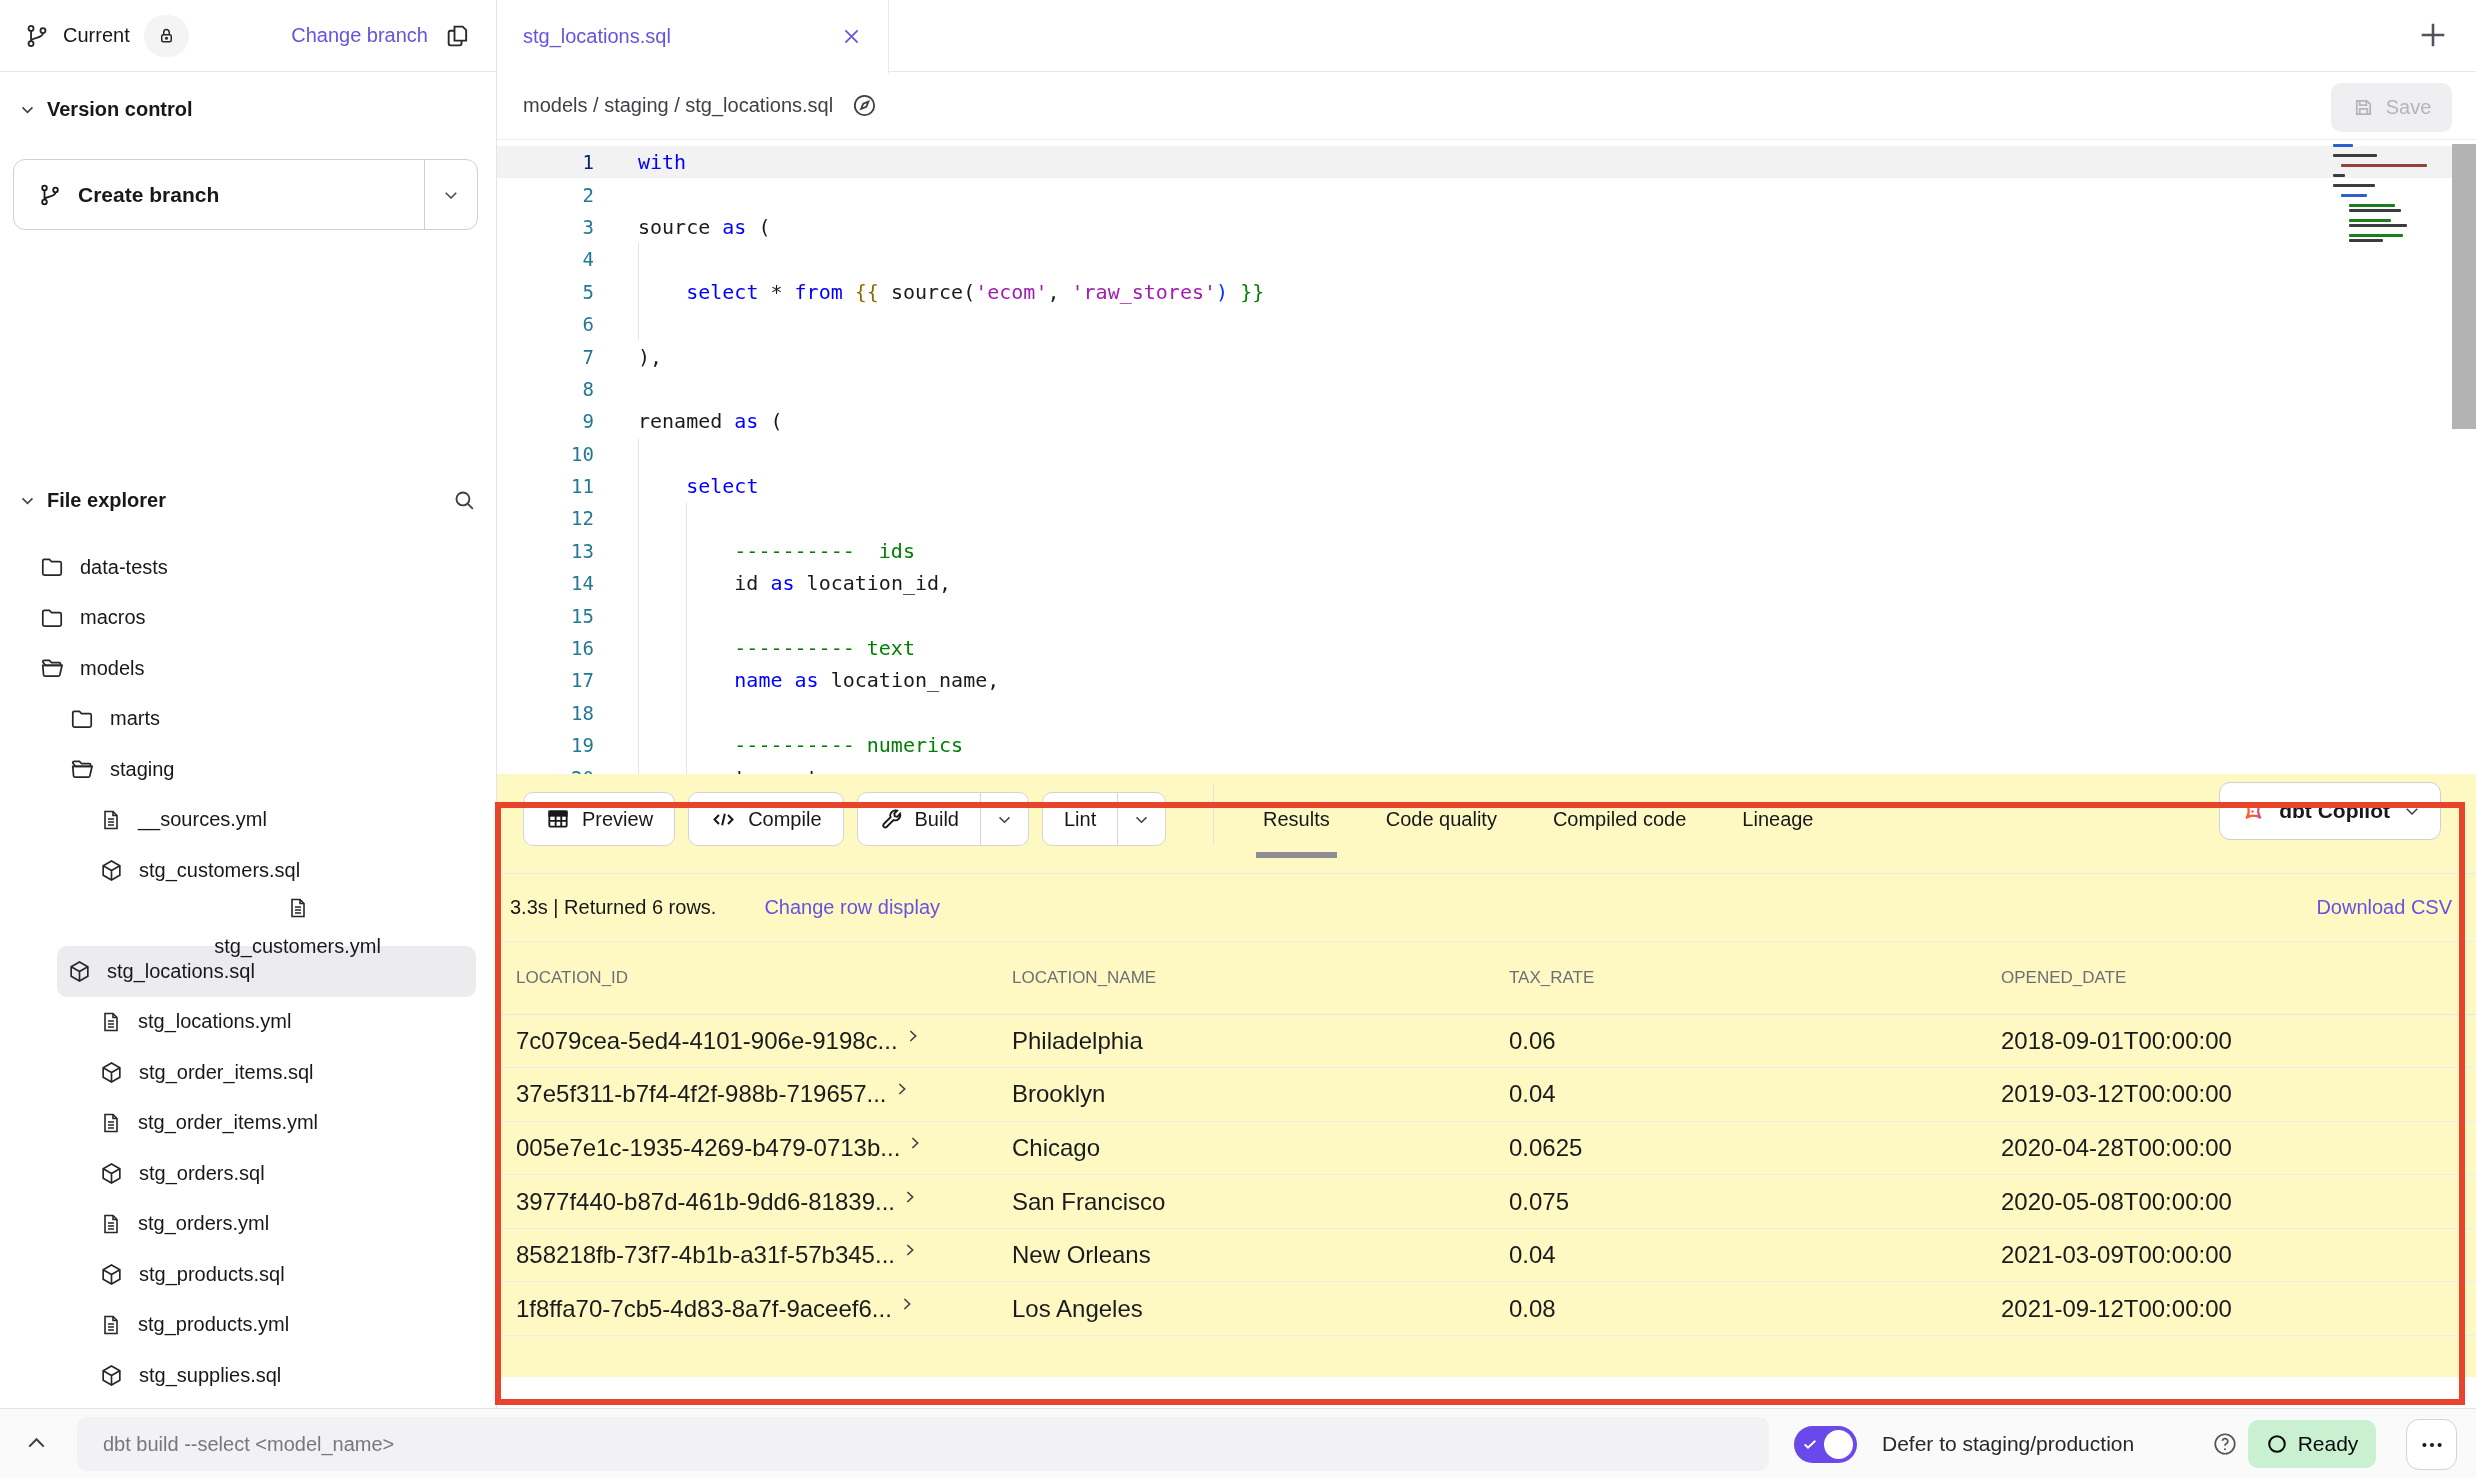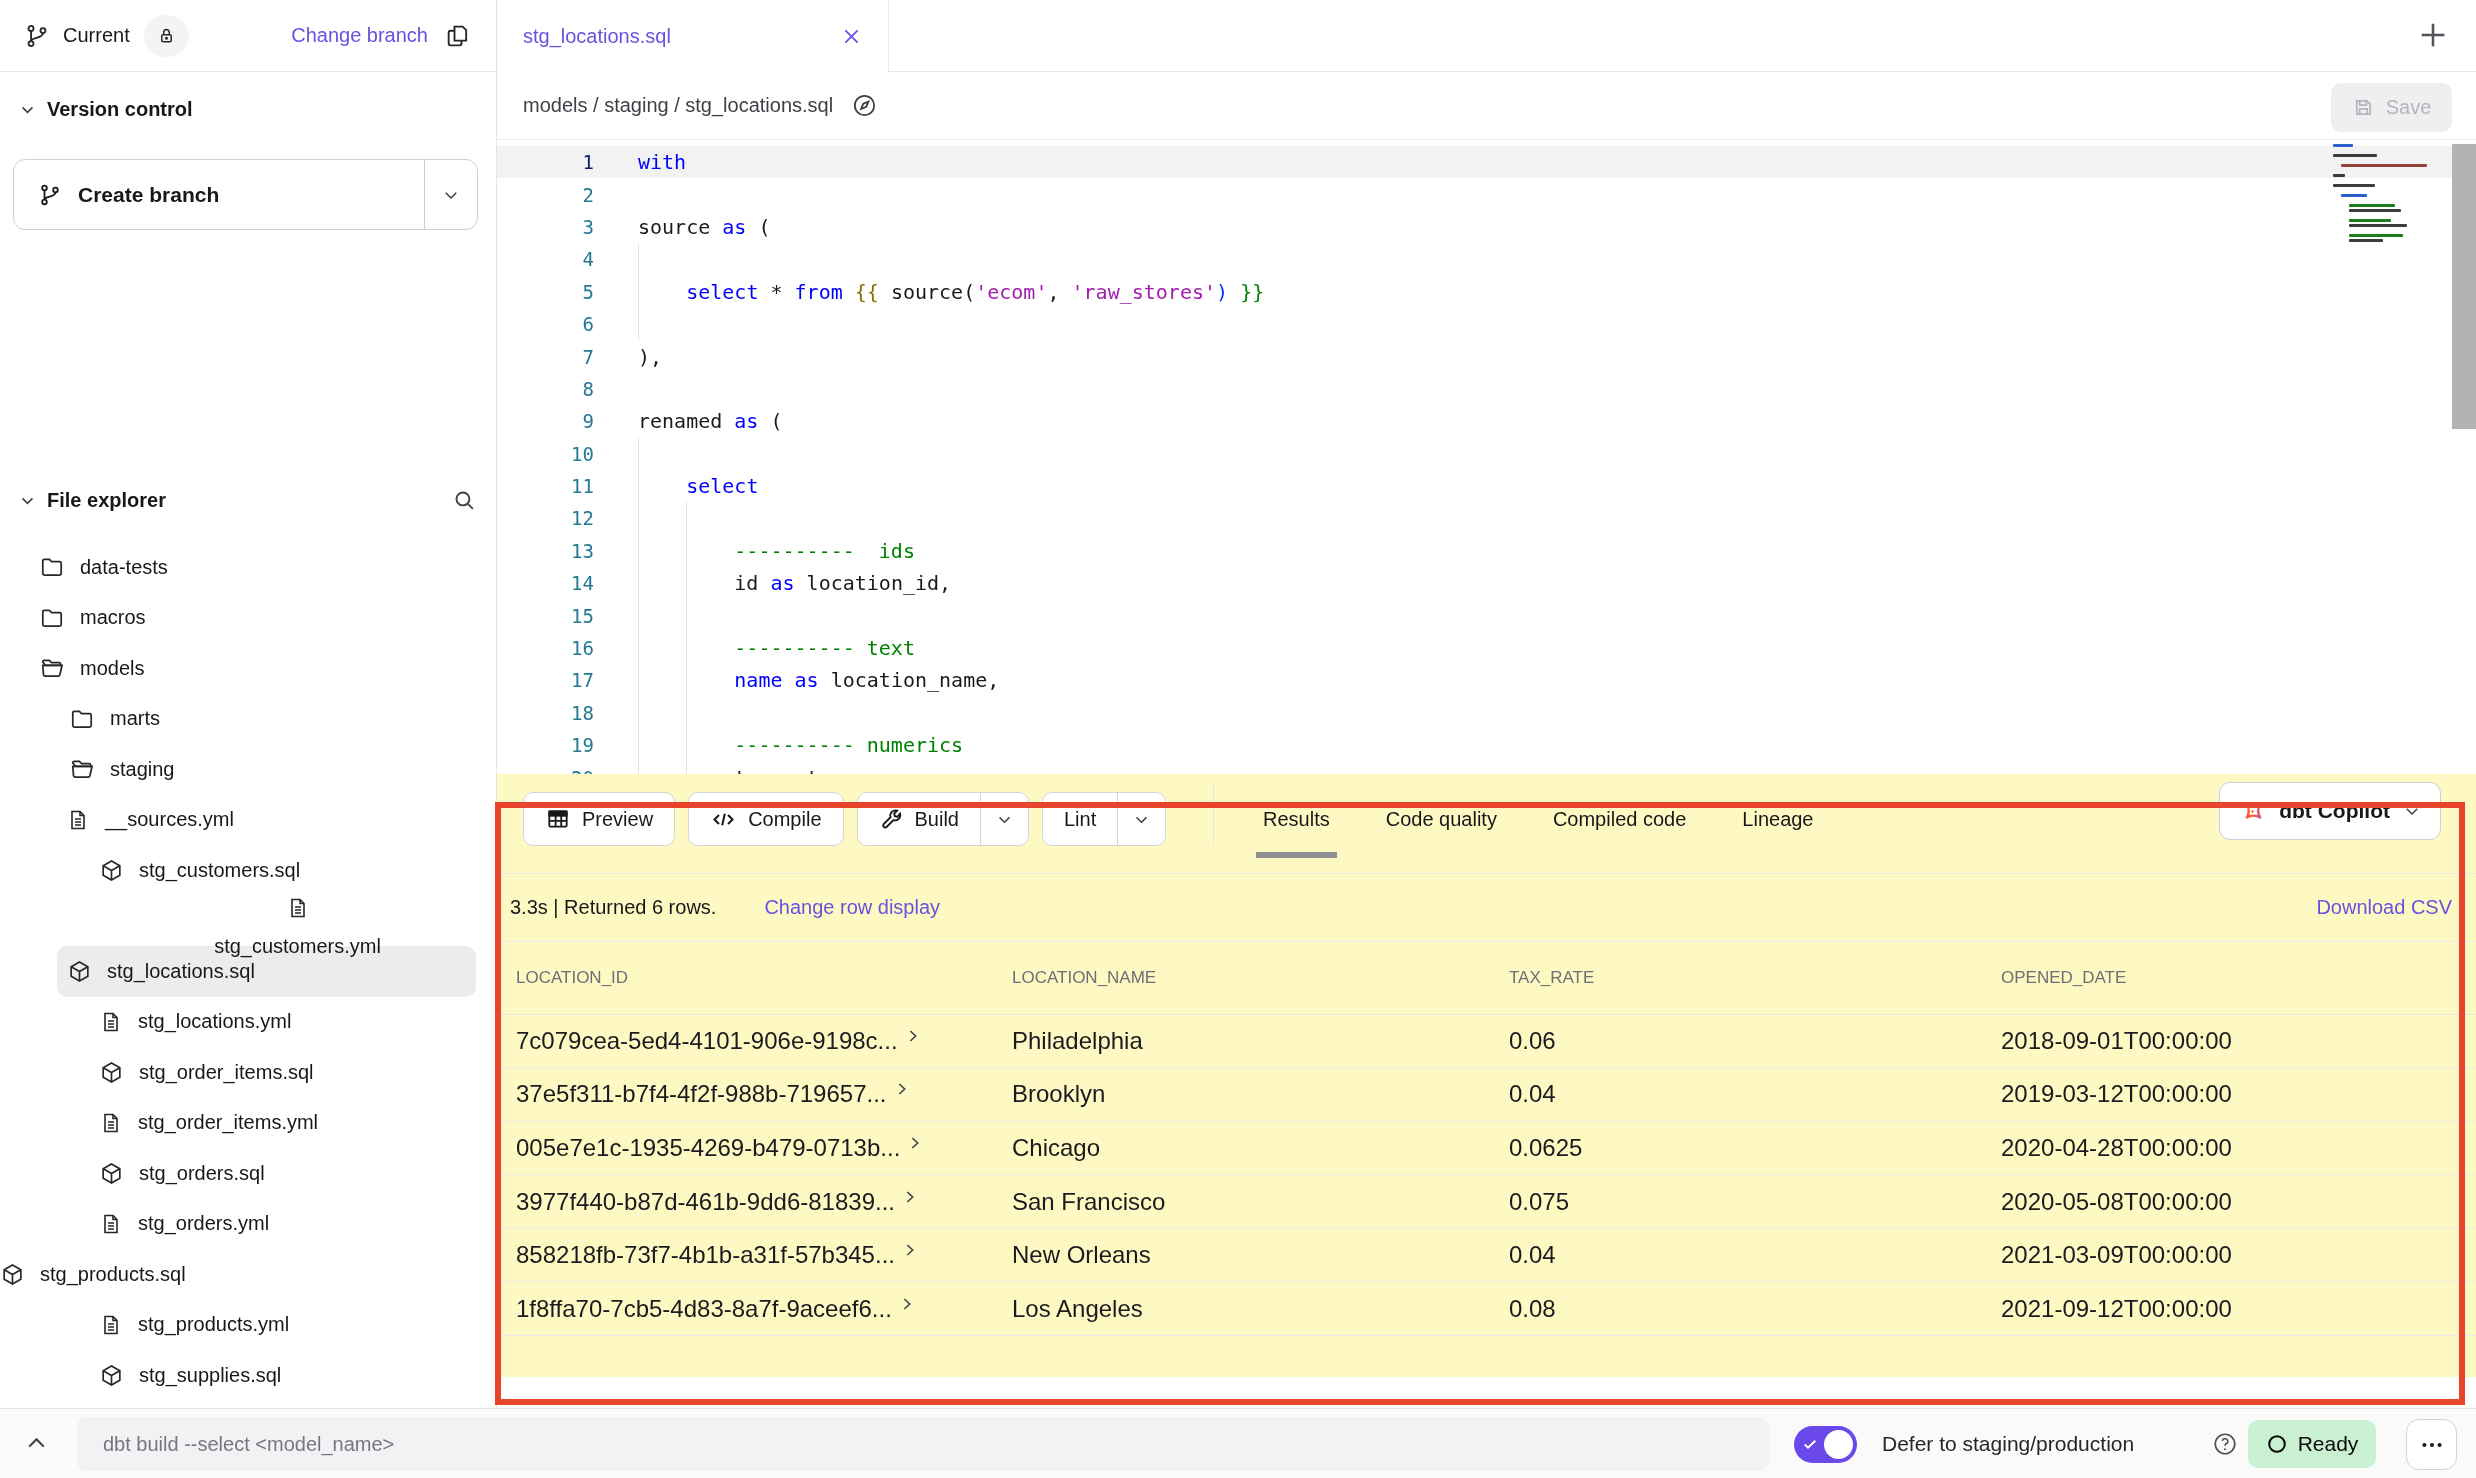--- a/index.html
+++ b/index.html
@@ -240,21 +240,21 @@
         </div>
         <div class="titem" style="padding-left: 69px;">
           <span style="display: flex;">
             <svg width="26" height="26" viewBox="0 0 24 24" fill="none" stroke="#27272a" stroke-width="1.6">
               <path d="M3.5 6.5a1.5 1.5 0 0 1 1.5-1.5h4.6l2 2h6.9a1.5 1.5 0 0 1 1.5 1.5v1h-14z"></path>
               <path d="M3.5 9.5h17.8l-2.1 9a1.5 1.5 0 0 1-1.5 1h-12a1.5 1.5 0 0 1-1.5-1.2z"></path>
             </svg>
           </span>
           <span>staging</span>
         </div>
-        <div class="titem" style="padding-left: 66px; text-align: right;">
+        <div class="titem" style="padding-left: 99px; text-align: right;">
           <span style="display: flex;">
             <svg width="24" height="24" viewBox="0 0 24 24" fill="none" stroke="#27272a" stroke-width="1.6">
               <path d="M6 3.5h8l4 4v13H6z"></path>
               <path d="M14 3.5v4h4"></path>
               <path d="M9 11h6M9 14h6M9 17h6" stroke-width="1.3"></path>
             </svg>
           </span>
           <span>__sources.yml</span>
         </div>
         <div class="titem" style="padding-left: 99px;">
@@ -326,21 +326,21 @@
         <div class="titem" style="padding-left: 99px;">
           <span style="display: flex;">
             <svg width="24" height="24" viewBox="0 0 24 24" fill="none" stroke="#27272a" stroke-width="1.6">
               <path d="M6 3.5h8l4 4v13H6z"></path>
               <path d="M14 3.5v4h4"></path>
               <path d="M9 11h6M9 14h6M9 17h6" stroke-width="1.3"></path>
             </svg>
           </span>
           <span>stg_orders.yml</span>
         </div>
-        <div class="titem" style="">
+        <div class="titem" style="padding-left: 99px;">
           <span style="display: flex;">
             <svg width="25" height="25" viewBox="0 0 24 24" fill="none" stroke="#27272a" stroke-width="1.6">
               <path d="M12 2.8l8 4.6v9.2l-8 4.6-8-4.6V7.4z"></path>
               <path d="M12 12L4 7.4M12 12l8-4.6M12 12v9.2"></path>
             </svg>
           </span>
           <span>stg_products.sql</span>
         </div>
         <div class="titem" style="padding-left: 99px;">
           <span style="display: flex;">

